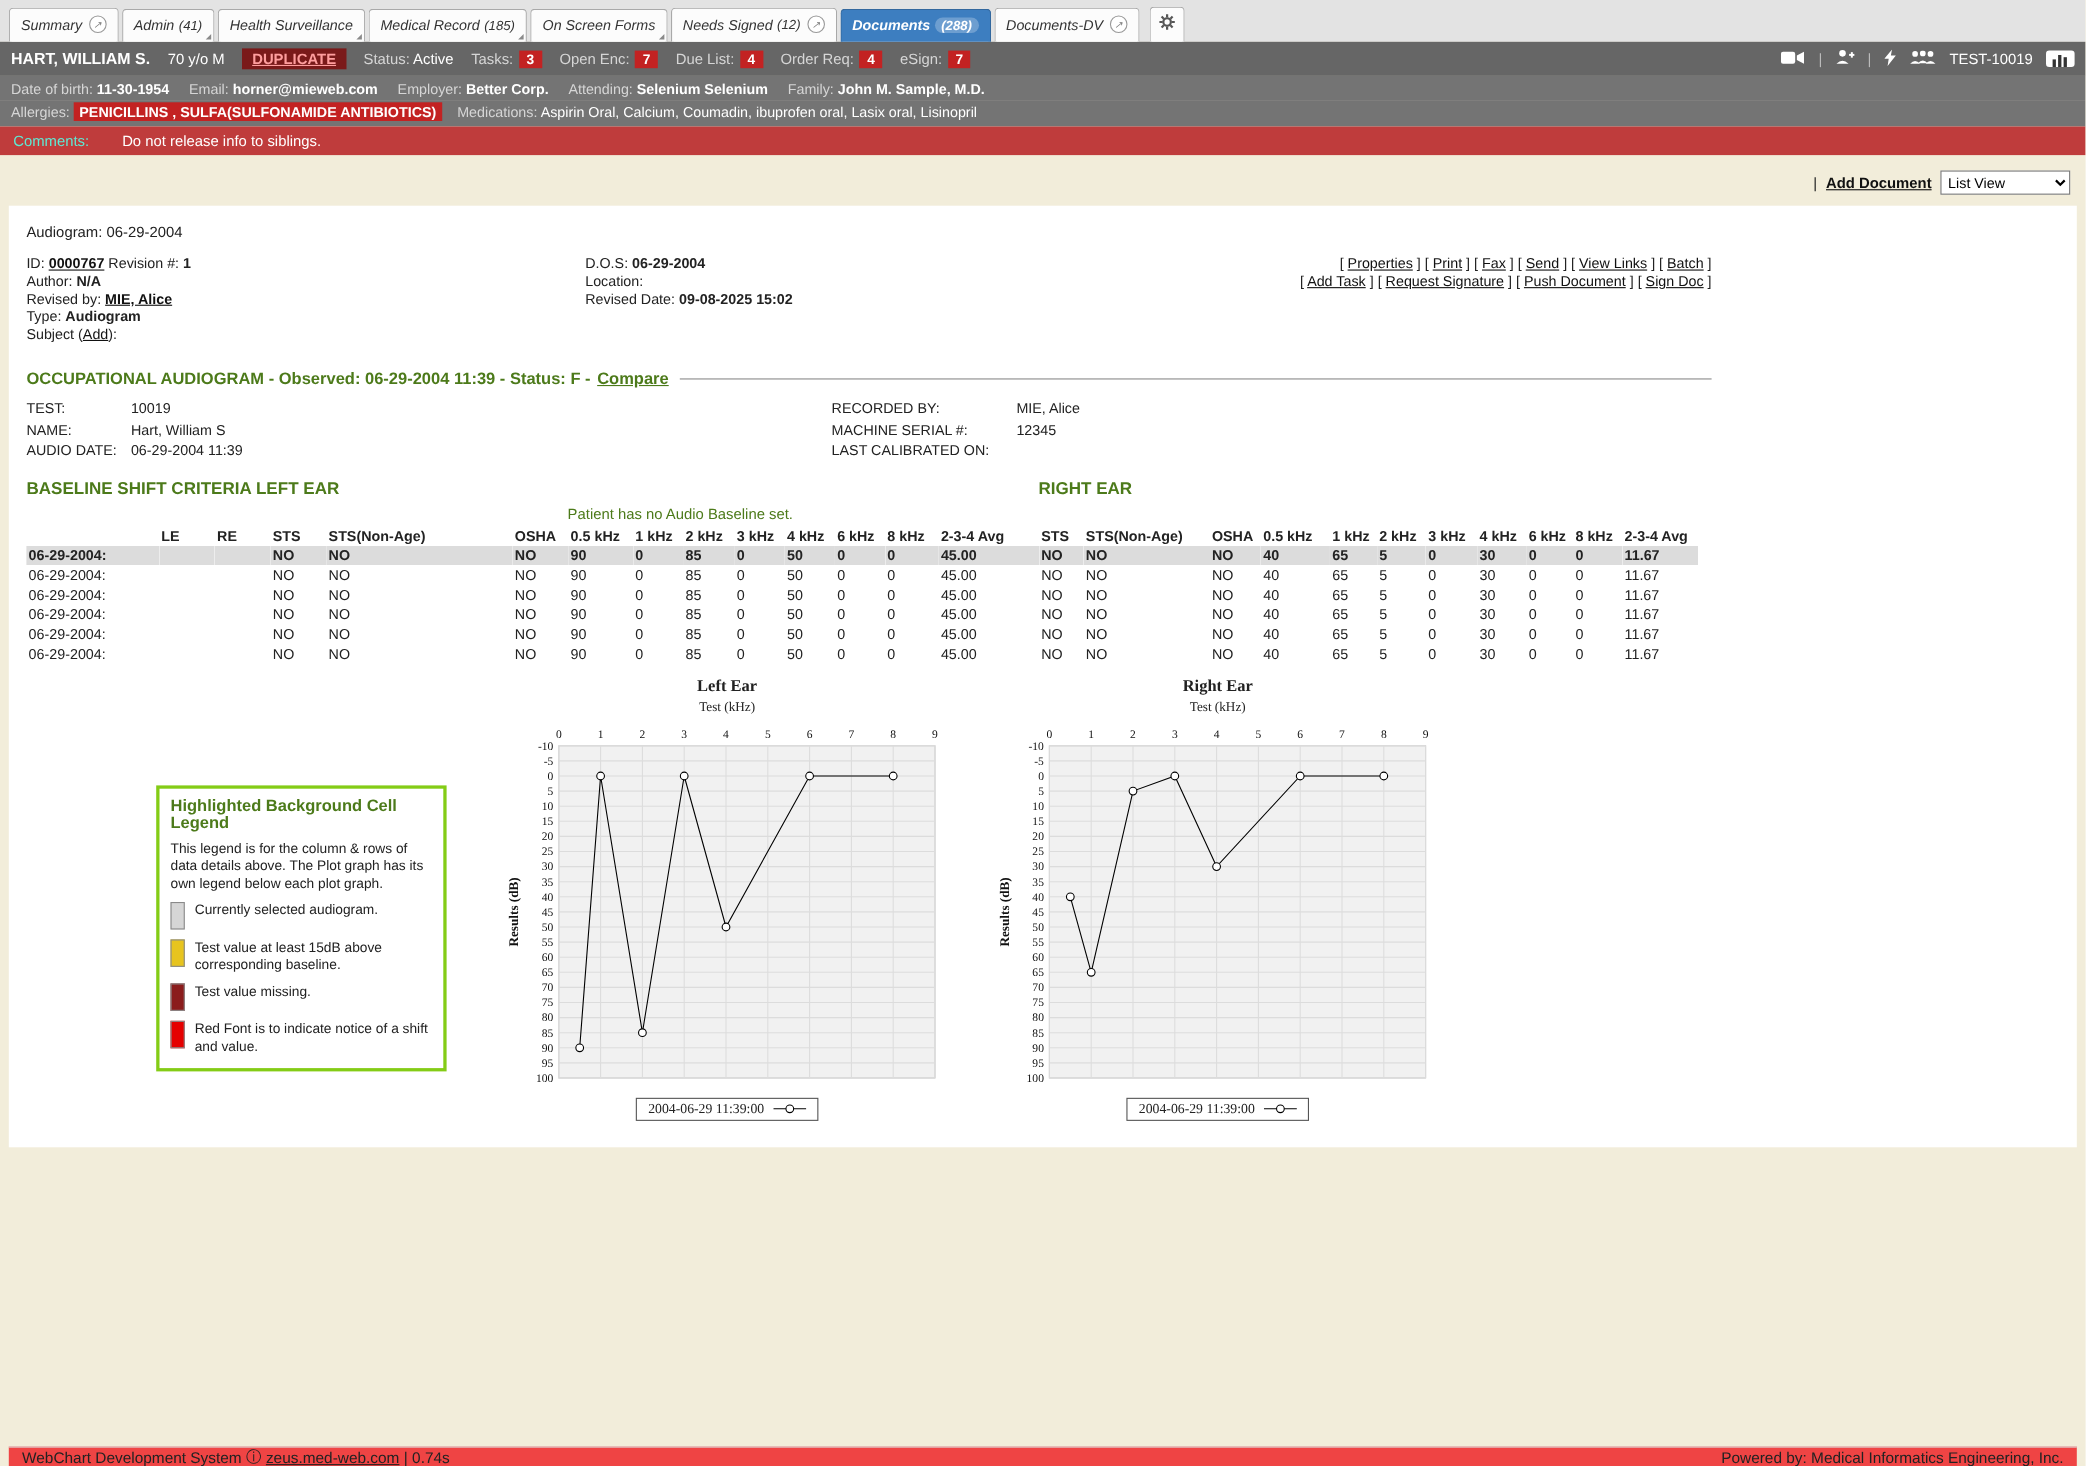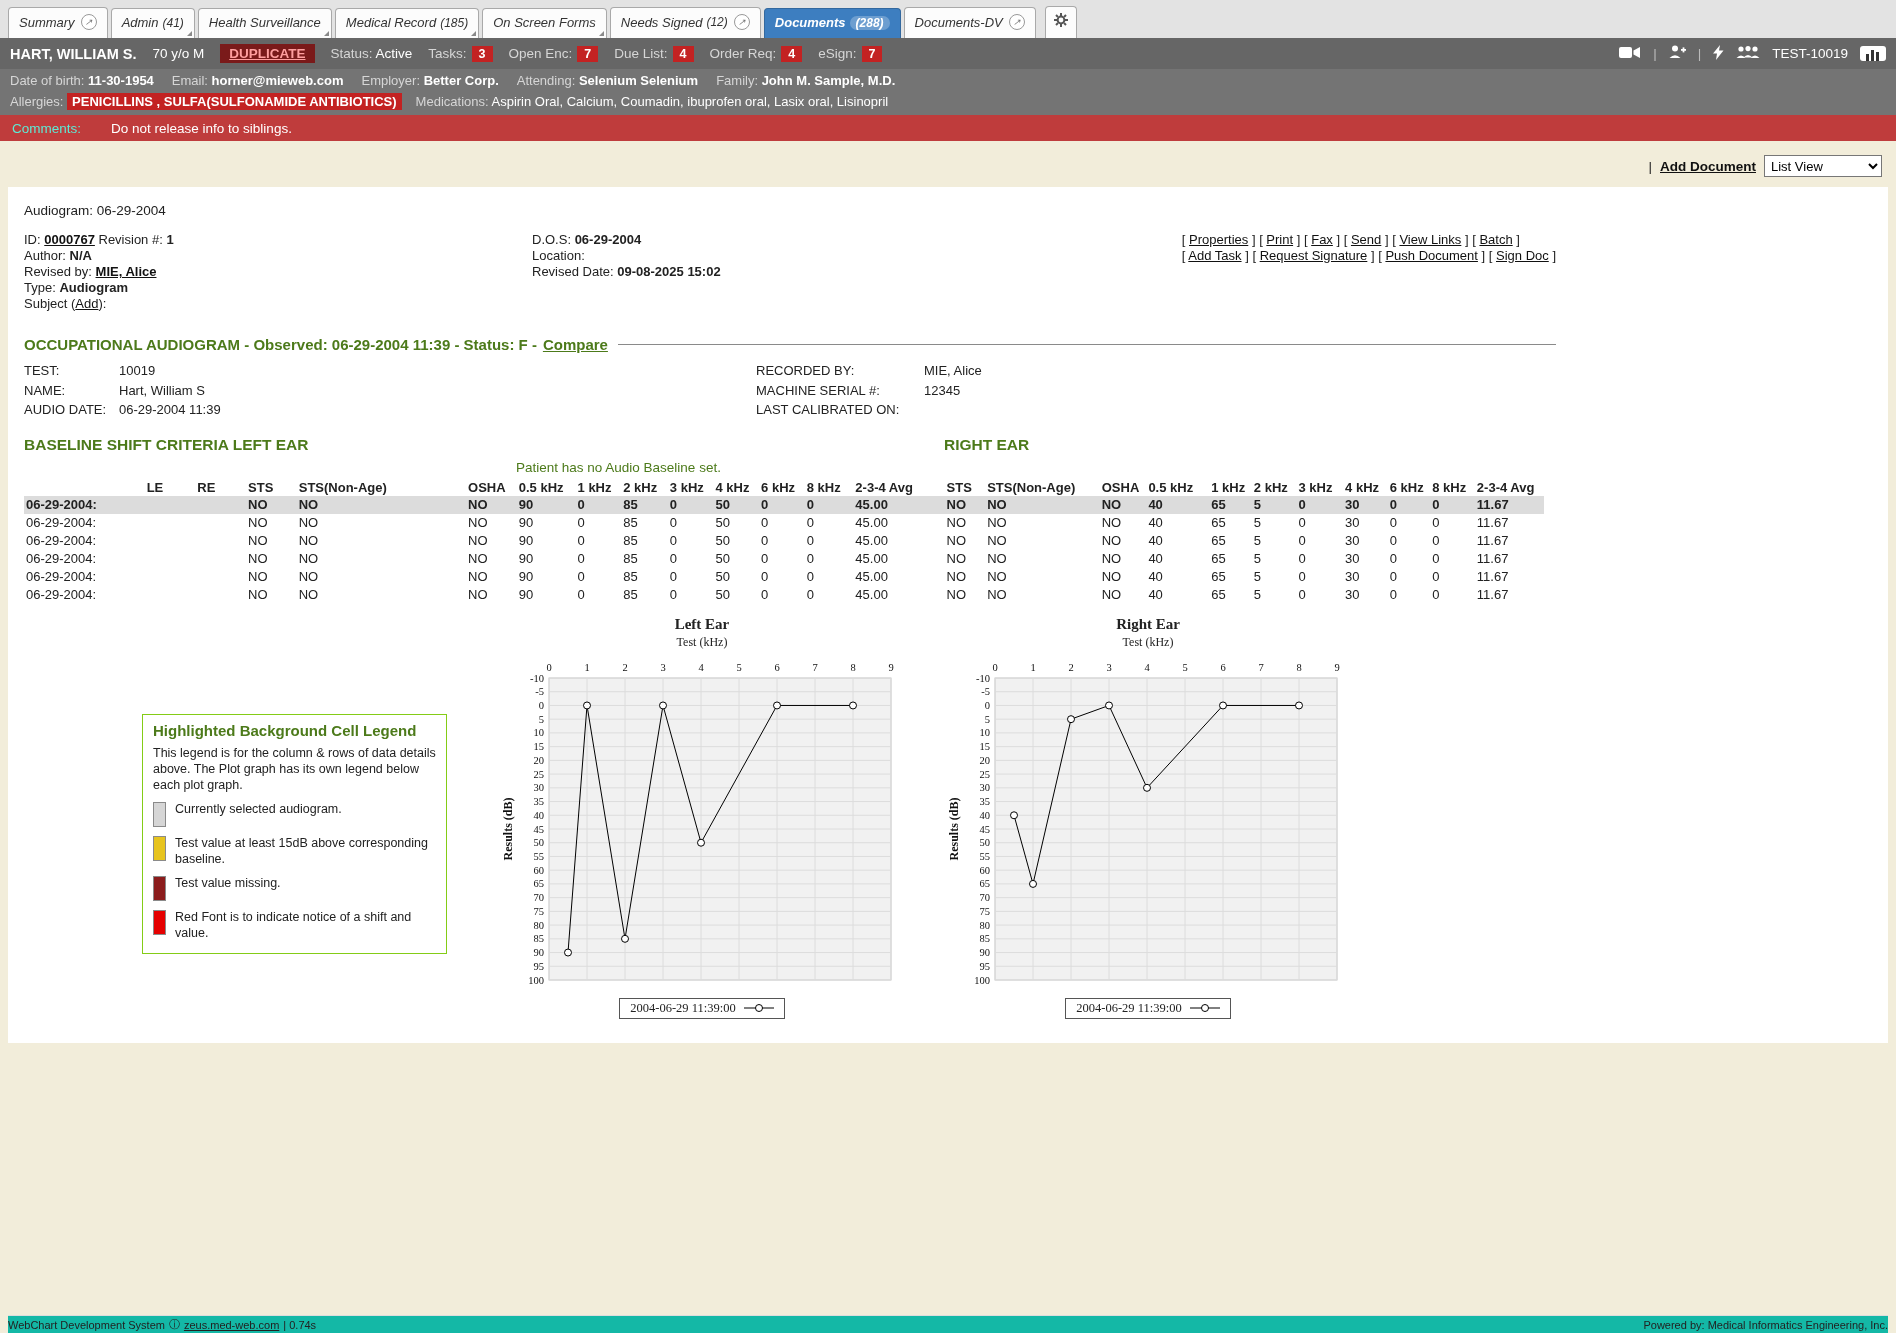--- a/index.html
+++ b/index.html
@@ -56,21 +56,21 @@
   .add-doc { font-weight:bold; }
   .view-select { font-size:13px; padding:1px 2px; border:1px solid #777; background:#fff; min-width:118px; height:22px; }
 
   .doc-panel { background:#fff; padding:16px 16px 24px; }
   .panel-inner { width:1532px; }
   .doc-title { font-size:13.5px; margin-bottom:14px; }
 
   .doc-meta { display:flex; font-size:13px; line-height:16px; }
   .meta-left { width:508px; }
   .meta-mid { width:560px; }
-  .meta-right { margin-left:auto; line-height:16px; }
+  .meta-right { margin-left:auto; text-align:right; line-height:16px; }
   .lnk-wrap { white-space:nowrap; }
 
   .audio-section { margin-top:24px; }
   .audio-heading { display:flex; align-items:center; color:#4c7a1a; font-weight:bold; font-size:15px; }
   .audio-heading a { color:#4c7a1a; margin-left:6px; }
   .head-rule { flex:1; border-top:1px solid #8a8a8a; margin-left:10px; align-self:center; }
 
   .audio-info { display:flex; margin-top:8px; font-size:13px; line-height:19.5px; }
   .info-grid-l { display:grid; grid-template-columns:95px auto; width:732px; }
   .info-grid-r { display:grid; grid-template-columns:168px auto; }
@@ -78,41 +78,41 @@
   .ear-headings { display:flex; margin-top:16px; color:#4c7a1a; font-weight:bold; font-size:15.5px; }
   .ear-left { width:920px; }
   .no-baseline { color:#4c7a1a; font-size:13.5px; margin:6px 0 4px 492px; }
 
   table.audio { border-collapse:collapse; table-layout:fixed; width:1520px; font-size:13px; }
   table.audio th { text-align:left; font-weight:bold; padding:1px 2px; white-space:nowrap; overflow:hidden; }
   table.audio td { padding:1px 2px; height:18px; white-space:nowrap; overflow:hidden; }
   tr.selected-row { background:#dcdcdc; font-weight:bold; }
 
   .charts-row { display:flex; align-items:flex-start; margin-top:12px; }
-  .cell-legend { width:305px; margin-left:118px; margin-top:98px; border:1px solid #84cc16;
+  .cell-legend { width:264px; margin-left:118px; margin-top:98px; border:3px solid #84cc16;
                  padding:8px 10px 12px; font-size:12.5px; line-height:16px; }
   .cell-legend h3 { color:#4c7a1a; font-size:15px; margin:0 0 6px; }
   .legend-item { display:flex; gap:9px; margin-top:8px; align-items:flex-start; }
   .swatch { width:13px; min-width:13px; height:25px; border:1px solid #8a8a8a; margin-top:1px; }
 
   .chart-block { margin-left:54px; width:402px; text-align:center;
                  font-family:"Liberation Serif", serif; }
   .chart-block-2 { margin-left:44px; }
   .chart-title { font-weight:bold; font-size:15px; }
   .chart-sub { font-size:12px; margin-top:2px; }
   .chart-block svg.plot { margin-top:4px; display:inline-block; }
   .tick { font-family:"Liberation Serif", serif; font-size:10.5px; fill:#111; }
   .axlab { font-family:"Liberation Serif", serif; font-size:12px; fill:#111; font-weight:bold; }
   .chart-legend { display:inline-flex; align-items:center; gap:8px; border:1px solid #555;
                   background:#fff; padding:2px 10px; font-size:12.5px; margin-top:8px; }
 
   
-  .footer { margin-top:auto; height:18px; background:#14b8a6; border-top:1px solid #ddd;
+  .footer { margin-top:auto; height:18px; background:#ef4444; border-top:1px solid #ddd;
             display:flex; justify-content:space-between; align-items:center;
-            padding:0 0; font-size:11px; color:#222; }
+            padding:0 12px; font-size:14px; color:#222; }
   .footer a { color:#222; }
   .f-left { display:flex; align-items:center; gap:4px; }
 </style>
 </head>
 <body>
 
 <div class="tabbar">
   <div class="tab">
     <span>Summary</span>
     <span class="ext-icon">↗</span>

